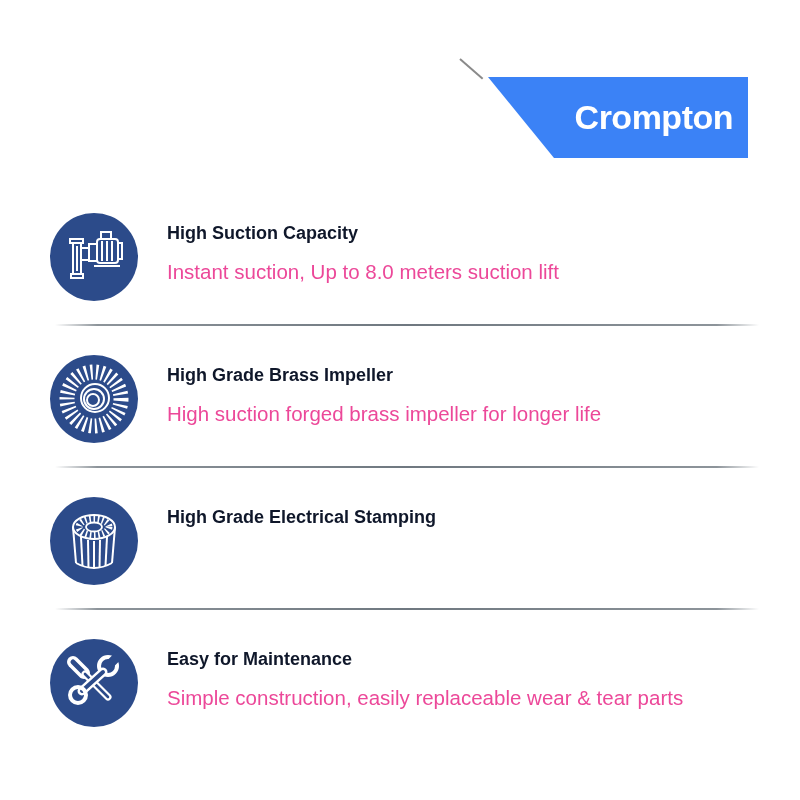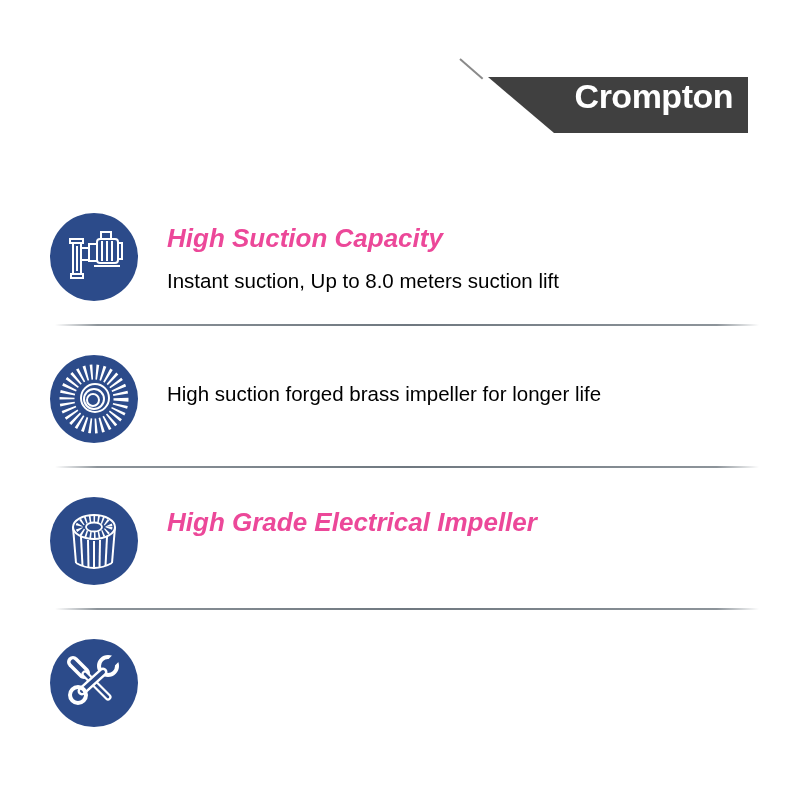--- a/index.html
+++ b/index.html
@@ -6,46 +6,46 @@
   body{
     width:800px;height:800px;position:relative;background:#ffffff;
     font-family:"Liberation Sans", sans-serif;overflow:hidden;
   }
   
   .diag-line{
     position:absolute;left:460px;top:58px;width:30px;height:2px;
     background:#8a8a8a;transform:rotate(41deg);transform-origin:left center;
   }
   .banner{
-    position:absolute;left:488px;top:77px;width:260px;height:56px;
-    background:#404040;
+    position:absolute;left:488px;top:77px;width:260px;height:81px;
+    background:#3b82f6;
     clip-path:polygon(0 0,100% 0,100% 100%,25.4% 100%);
-    display:flex;align-items:flex-start;justify-content:flex-end;
+    display:flex;align-items:center;justify-content:flex-end;
     padding-right:15px;box-sizing:border-box;
     filter:drop-shadow(2px 3px 2px rgba(0,0,0,0.25));
   }
   .banner .logo-text{
     color:#ffffff;font-size:34px;font-weight:bold;letter-spacing:-0.5px;
   }
   
   .features{
     position:absolute;left:50px;top:213px;width:714px;
   }
   .feature-row{display:flex;align-items:flex-start;}
   .icon-circle{
     width:88px;height:88px;border-radius:50%;background:#2c4b8a;
     flex:0 0 88px;display:flex;align-items:center;justify-content:center;
   }
   .icon-circle svg{width:88px;height:88px;display:block;}
   .feature-text{margin-left:29px;padding-top:11px;}
   .feature-title{
-    color:#ec4899;font-size:26px;font-weight:bold;line-height:1.1;margin:0;font-style:italic;
+    color:#0f172a;font-size:18px;font-weight:bold;line-height:1.1;margin:0;
   }
   .feature-desc{
-    color:#000000;font-size:20.5px;font-weight:normal;line-height:1.1;
+    color:#ec4899;font-size:20.5px;font-weight:normal;line-height:1.1;
     margin:17px 0 0 0;white-space:nowrap;
   }
   .divider{
     height:2px;margin:23px 5px 29px 5px;border:none;
     background:linear-gradient(90deg,rgba(150,155,160,0) 0%,#8d949a 6%,#6f7880 50%,#8d949a 94%,rgba(150,155,160,0) 100%);
   }
 </style>
 </head>
 <body>
 
@@ -90,20 +90,21 @@
       <span>
         <svg viewBox="0 0 88 88" fill="none">
           <circle cx="44" cy="44" r="27" stroke="#ffffff" stroke-width="15" stroke-dasharray="2.2 3.4"></circle>
           <circle cx="45" cy="43" r="14" stroke="#ffffff" stroke-width="2"></circle>
           <circle cx="44" cy="44" r="10" stroke="#ffffff" stroke-width="2"></circle>
           <circle cx="43" cy="45" r="6" stroke="#ffffff" stroke-width="2"></circle>
         </svg>
       </span>
     </div>
     <div class="feature-text">
+      <div class="feature-title">High Grade Brass Impeller</div>
       <div class="feature-desc">High suction forged brass impeller for longer life</div>
     </div>
   </div>
 
   <hr class="divider">
 
   <div class="feature-row">
     <div class="icon-circle">
       <span>
         <svg viewBox="0 0 88 88" fill="none" stroke="#ffffff">
@@ -115,21 +116,21 @@
           <line x1="44" y1="44" x2="44" y2="72" stroke-width="2"></line>
           <line x1="50" y1="43" x2="49.5" y2="71" stroke-width="2"></line>
           <line x1="57" y1="40" x2="55.5" y2="69" stroke-width="2"></line>
           <ellipse cx="44" cy="30" rx="21" ry="12" fill="#2c4b8a" stroke-width="2"></ellipse>
           <ellipse cx="44" cy="30" rx="15" ry="8" stroke-width="7" stroke-dasharray="1.6 2.6"></ellipse>
           <ellipse cx="44" cy="30" rx="8" ry="4.5" stroke-width="1.8"></ellipse>
         </svg>
       </span>
     </div>
     <div class="feature-text">
-      <div class="feature-title">High Grade Electrical Impeller</div>
+      <div class="feature-title">High Grade Electrical Stamping</div>
     </div>
   </div>
 
   <hr class="divider">
 
   <div class="feature-row">
     <div class="icon-circle">
       <span>
         <svg viewBox="0 0 88 88" fill="none" stroke-linecap="round">
 
@@ -139,15 +140,19 @@
           <line x1="35" y1="35" x2="58" y2="58" stroke="#2c4b8a" stroke-width="2.6"></line>
 
           <circle cx="58" cy="27" r="9" stroke="#ffffff" stroke-width="4"></circle>
           <line x1="58" y1="27" x2="70" y2="15" stroke="#2c4b8a" stroke-width="9"></line>
           <line x1="53" y1="33" x2="32" y2="52" stroke="#ffffff" stroke-width="9"></line>
           <line x1="53" y1="33" x2="32" y2="52" stroke="#2c4b8a" stroke-width="4"></line>
           <circle cx="28" cy="56" r="8" stroke="#ffffff" stroke-width="4"></circle>
         </svg>
       </span>
     </div>
+    <div class="feature-text">
+      <div class="feature-title">Easy for Maintenance</div>
+      <div class="feature-desc">Simple construction, easily replaceable wear &amp; tear parts</div>
+    </div>
   </div>
 
 </div>
 
 </body></html>

